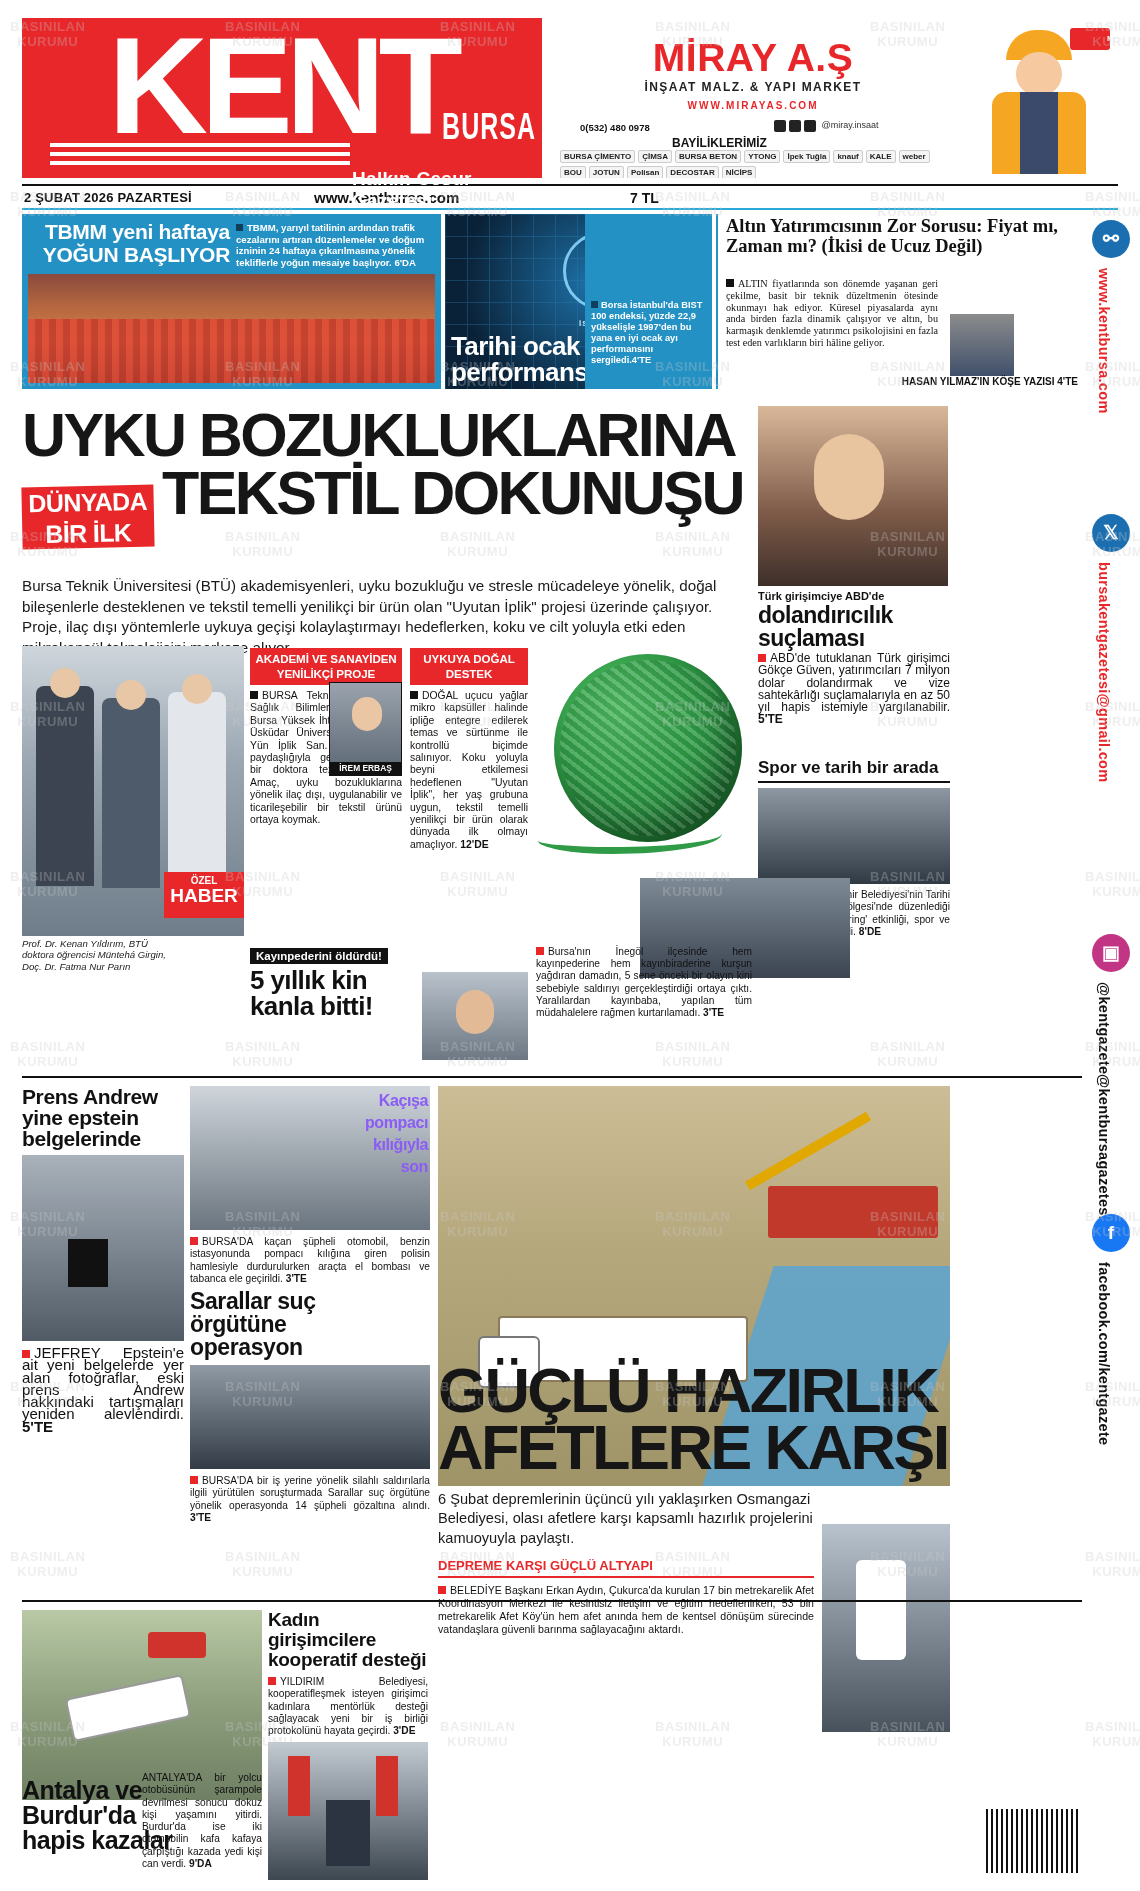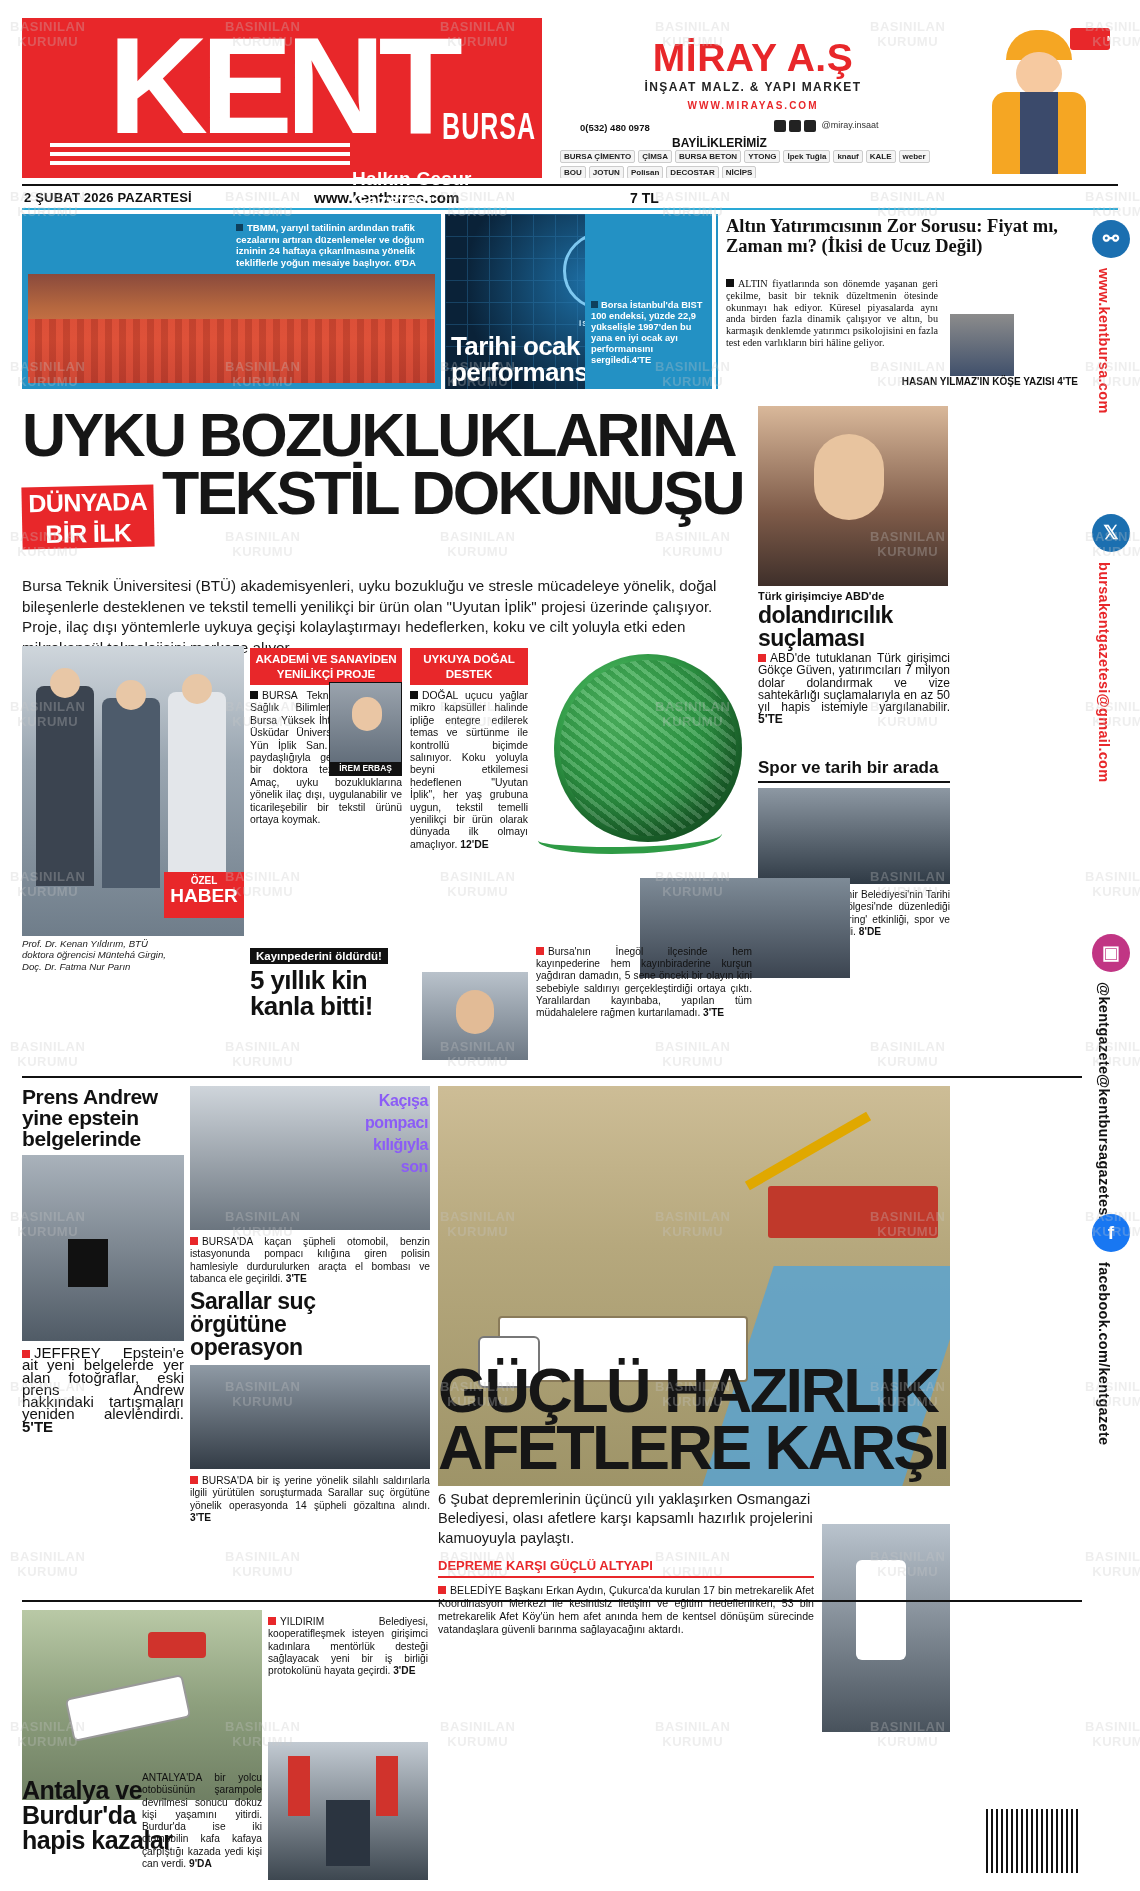--- a/index.html
+++ b/index.html
@@ -321,20 +321,24 @@
 
   <div class="datebar">
     <div class="date">2 ŞUBAT 2026 PAZARTESİ</div>
     <div class="site">www.kentbursa.com</div>
     <div class="price">7 TL</div>
   </div>
 
   <div class="topstrip">
 
     <div class="ts-a">
+      <div class="hl">
+        <div>TBMM yeni haftaya</div>
+        <div>YOĞUN BAŞLIYOR</div>
+      </div>
       <div class="tx">
         <b class="sq"></b><span>TBMM, yarıyıl tatilinin ardından trafik cezalarını artıran düzenlemeler ve doğum izninin 24 haftaya çıkarılmasına yönelik tekliflerle yoğun mesaiye başlıyor.</span> <b>6'DA</b>
       </div>
       <div class="ph"></div>
     </div>
 
     <div class="ts-b">
       <div class="img"></div>
         <div class="dots"></div>
       <div class="tulip"></div>
@@ -534,20 +538,24 @@
       <span>Antalya ve</span><br>
       <span>Burdur'da</span><br>
       <span>hapis kazalar</span>
     </h3>
   </div>
   <div class="antcol">
     <b class="sq"></b><span>ANTALYA'DA bir yolcu otobüsünün şarampole devrilmesi sonucu dokuz kişi yaşamını yitirdi. Burdur'da ise iki otomobilin kafa kafaya çarpıştığı kazada yedi kişi can verdi.</span> <b>9'DA</b>
   </div>
 
   <div class="kadin">
+    <h3>
+      <span>Kadın girişimcilere</span><br>
+      <span>kooperatif desteği</span>
+    </h3>
     <div class="tx">
       <b class="sq"></b><span>YILDIRIM Belediyesi, kooperatifleşmek isteyen girişimci kadınlara mentörlük desteği sağlayacak yeni bir iş birliği protokolünü hayata geçirdi.</span> <b>3'DE</b>
     </div>
   </div>
   <div class="kadinph">
     <div class="fl1"></div>
       <div class="fl2"></div>
       <div class="p"></div>
   </div>
 

